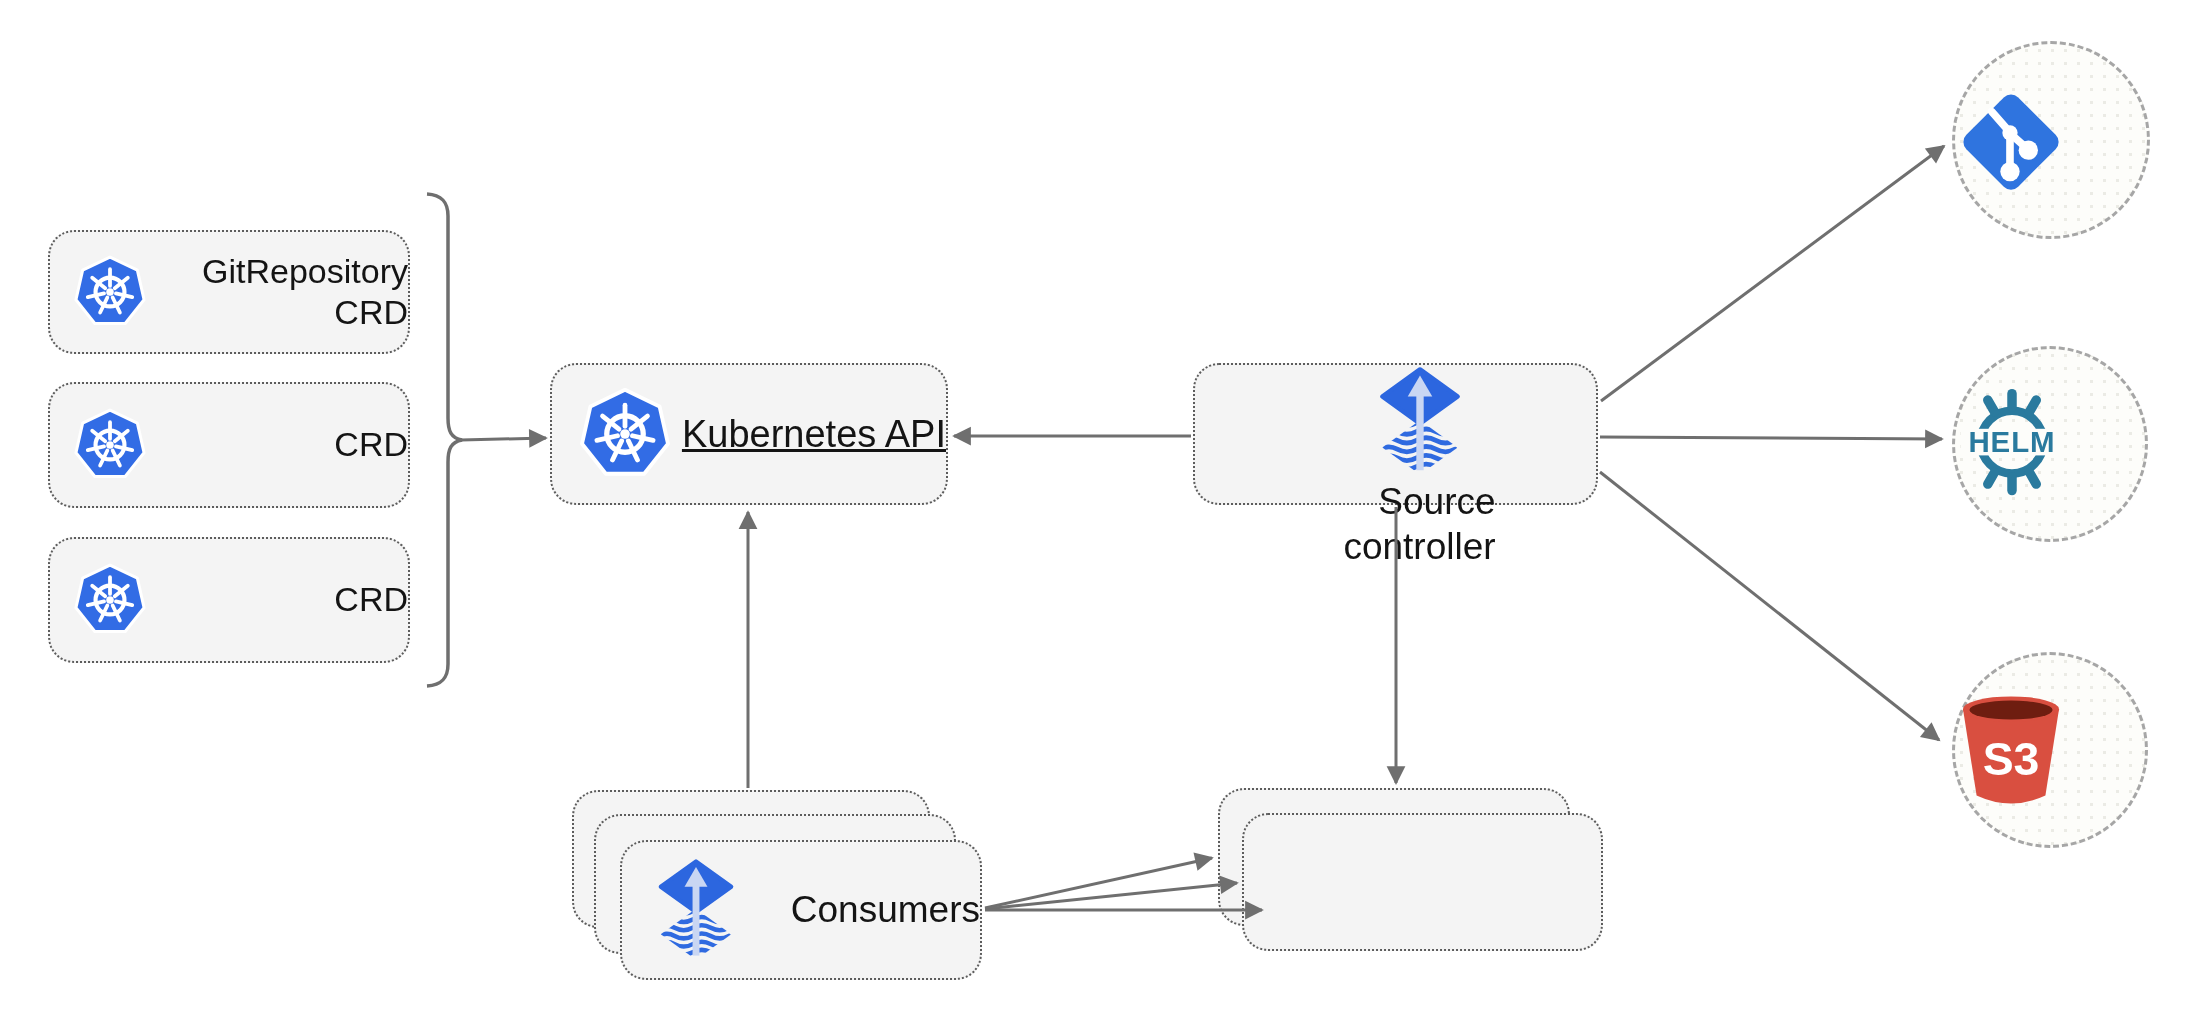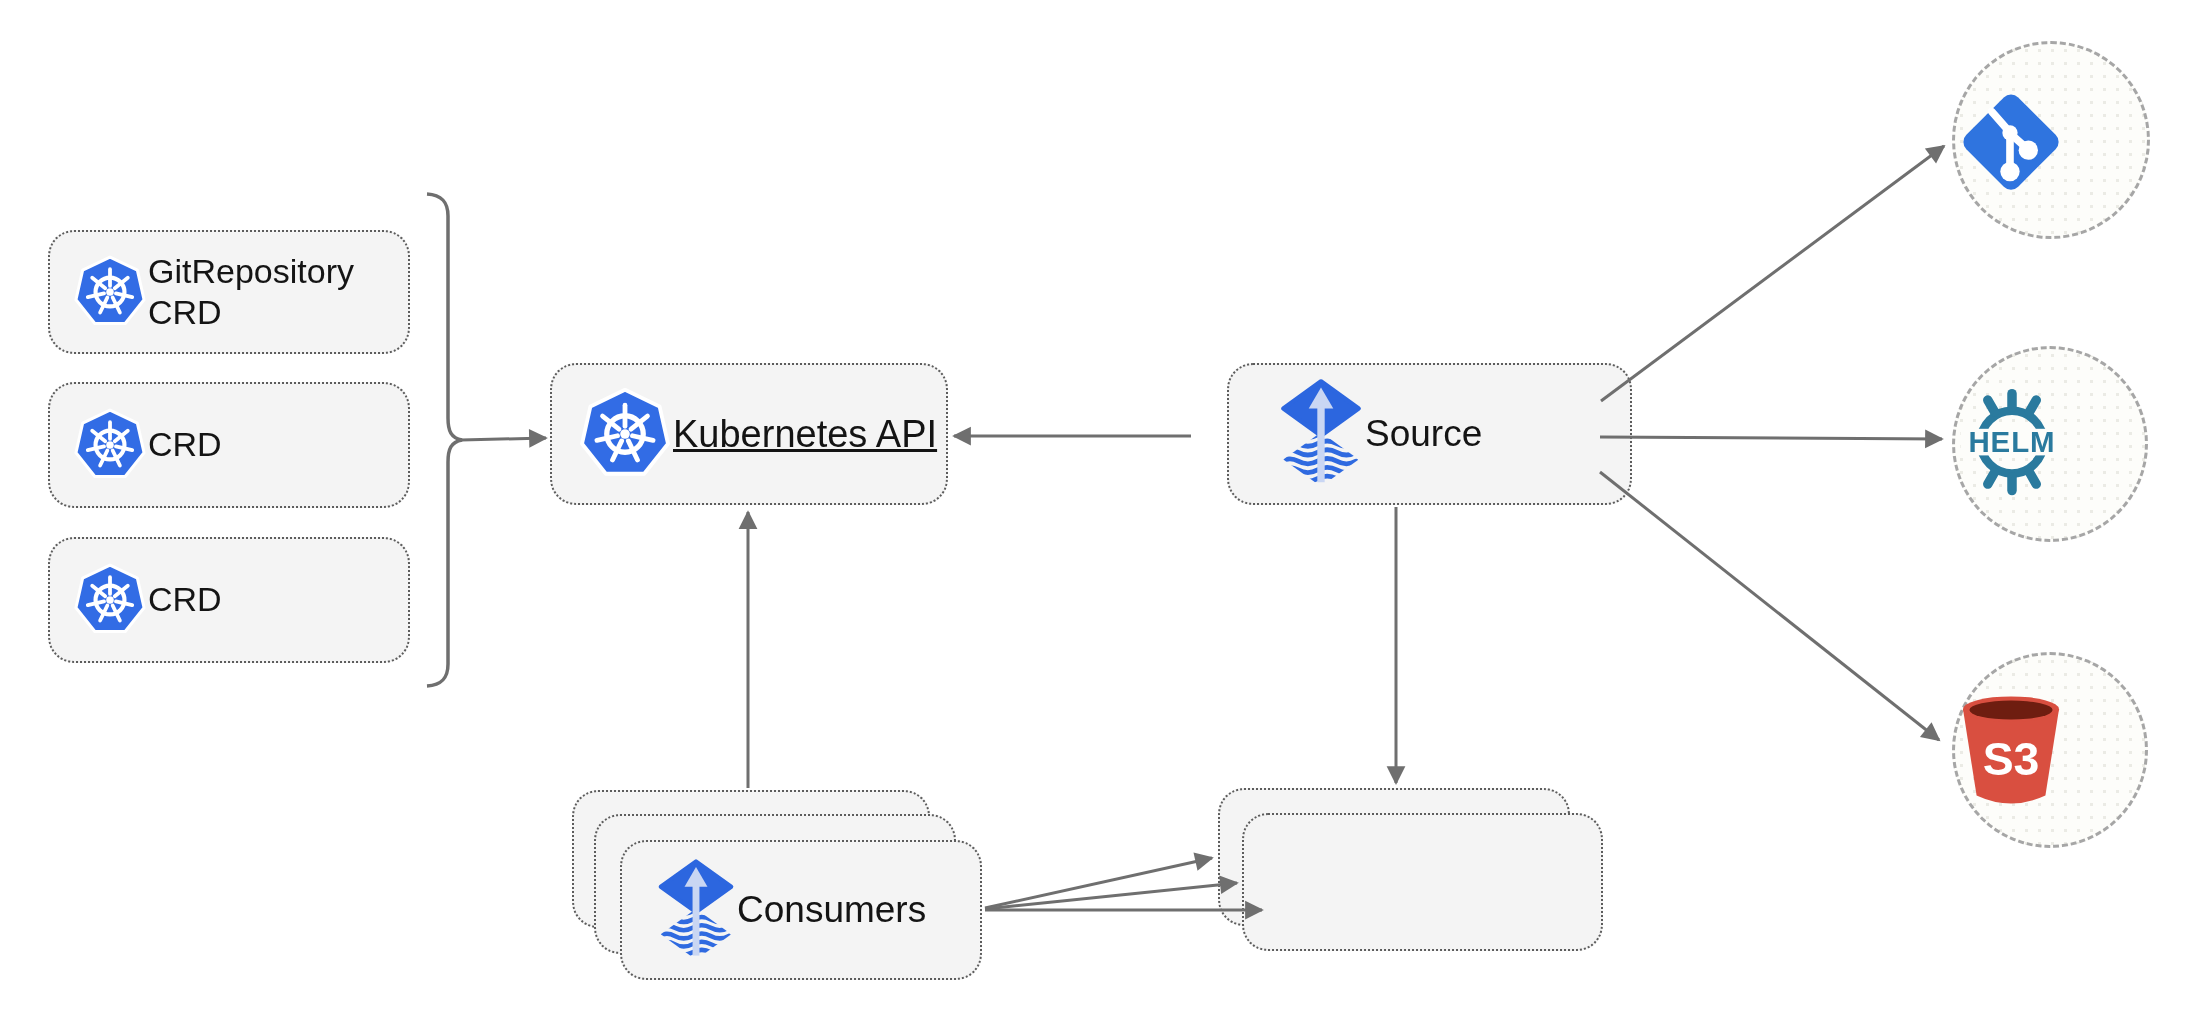--- a/index.html
+++ b/index.html
@@ -17,21 +17,21 @@
     background:#f4f4f4;
     border:2.5px dotted #5c5c5c;
     border-radius:26px;
     box-sizing:border-box;
     display:flex;
     align-items:center;
   }
   .node .icon{flex:0 0 auto;display:flex;align-items:center;justify-content:center;}
   .node .lbl{
     flex:1 1 auto;
-    text-align:left;
+    text-align:right;
     line-height:1.22;
     font-size:34px;
     color:#141414;
     white-space:nowrap;
   }
   .node .lbl.big{font-size:38px;}
   .node .lbl.med{font-size:37px;}
   .stackbox{
     position:absolute;
     background:#f4f4f4;
@@ -174,28 +174,29 @@
 
   <div class="node" style="left:550px;top:363px;width:398px;height:142px;padding-left:25px;text-decoration:underline;">
     <span class="icon">
       <svg width="96" height="96" viewBox="0 0 100 100">
           <use href="#sym-k8s"></use>
         </svg>
     </span>
     <div class="lbl big">Kubernetes API</div>
   </div>
 
-  <div class="node" style="left:1227px;top:363px;width:405px;height:142px;padding-left:48px;">
+  <div class="node" style="left:1193px;top:363px;width:405px;height:142px;padding-left:48px;flex-direction:column;">
     <span class="icon">
       <svg width="88" height="114" viewBox="0 0 100 130">
           <use href="#sym-flux"></use>
         </svg>
     </span>
     <div class="lbl med">
       <div>Source</div>
+        <div>controller</div>
     </div>
   </div>
 
   <div class="stackbox z1" style="left:572px;top:790px;width:358px;height:138px;"></div>
   <div class="stackbox z2" style="left:594px;top:814px;width:362px;height:140px;"></div>
   <div class="node z3" style="left:620px;top:840px;width:362px;height:140px;padding-left:33px;">
     <span class="icon">
       <svg width="82" height="107" viewBox="0 0 100 130">
           <use href="#sym-flux"></use>
         </svg>

